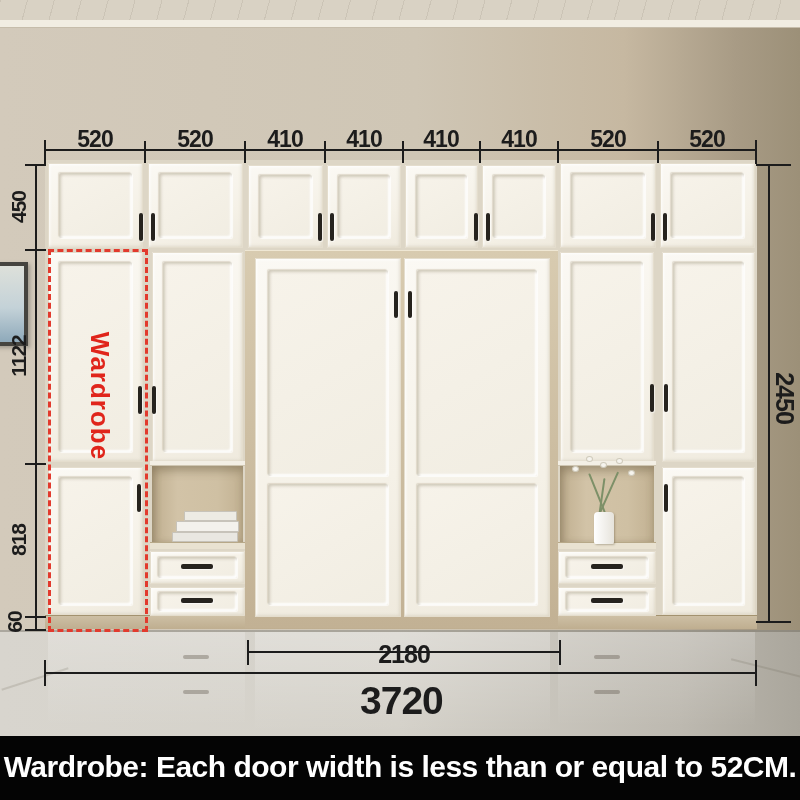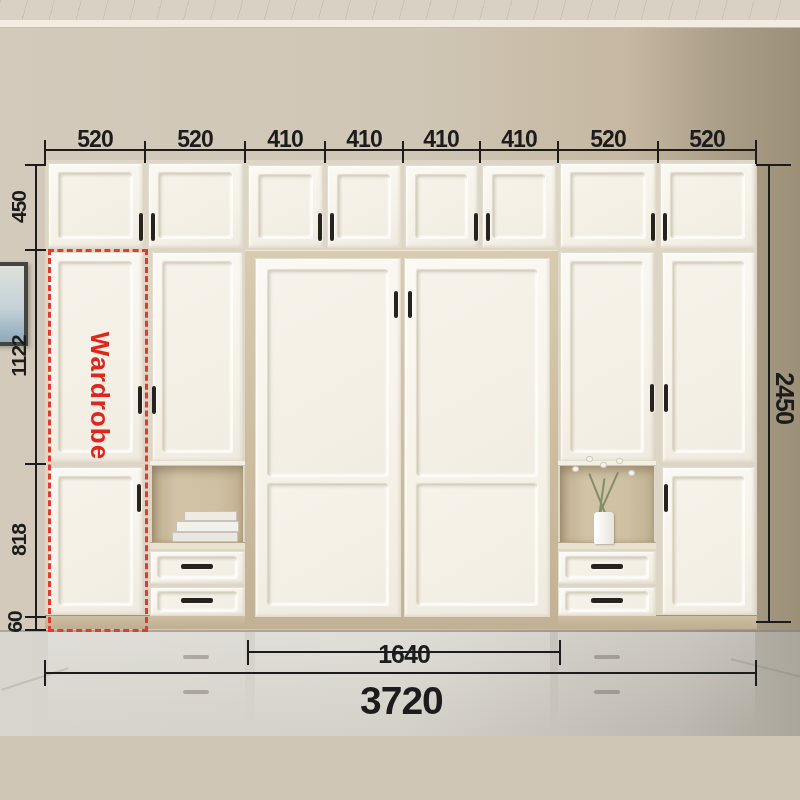--- a/index.html
+++ b/index.html
@@ -255,21 +255,24 @@
   <span class="dlabel rotCCW" style="left:15px;top:622px;font-size:21px">60</span>
 
   <div class="dline" style="left:768px;top:165px;width:2px;height:458px"></div>
   <div class="dline" style="left:756px;top:164px;width:35px;height:2px"></div>
   <div class="dline" style="left:756px;top:621px;width:35px;height:2px"></div>
   <span class="dlabel rotCW" style="left:784px;top:398px;font-size:25px">2450</span>
 
   <div class="dline" style="left:248px;top:651px;width:312px;height:2px"></div>
   <div class="dline" style="left:247px;top:640px;width:2px;height:25px"></div>
   <div class="dline" style="left:559px;top:640px;width:2px;height:25px"></div>
-  <span class="dlabel" style="left:369px;top:640px;width:70px;font-size:25px">1640</span>
+  <span class="dlabel" style="left:369px;top:640px;width:70px;font-size:25px">2180</span>
 
   <div class="dline" style="left:45px;top:672px;width:712px;height:2px"></div>
   <div class="dline" style="left:44px;top:660px;width:2px;height:26px"></div>
   <div class="dline" style="left:755px;top:660px;width:2px;height:26px"></div>
   <span class="dlabel" style="left:360px;top:679px;width:80px;font-size:39px">3720</span>
 
+  <div class="banner">
+    <span>Wardrobe: Each door width is less than or equal to 52CM.</span>
+  </div>
 
 </div>
 
 </body></html>

